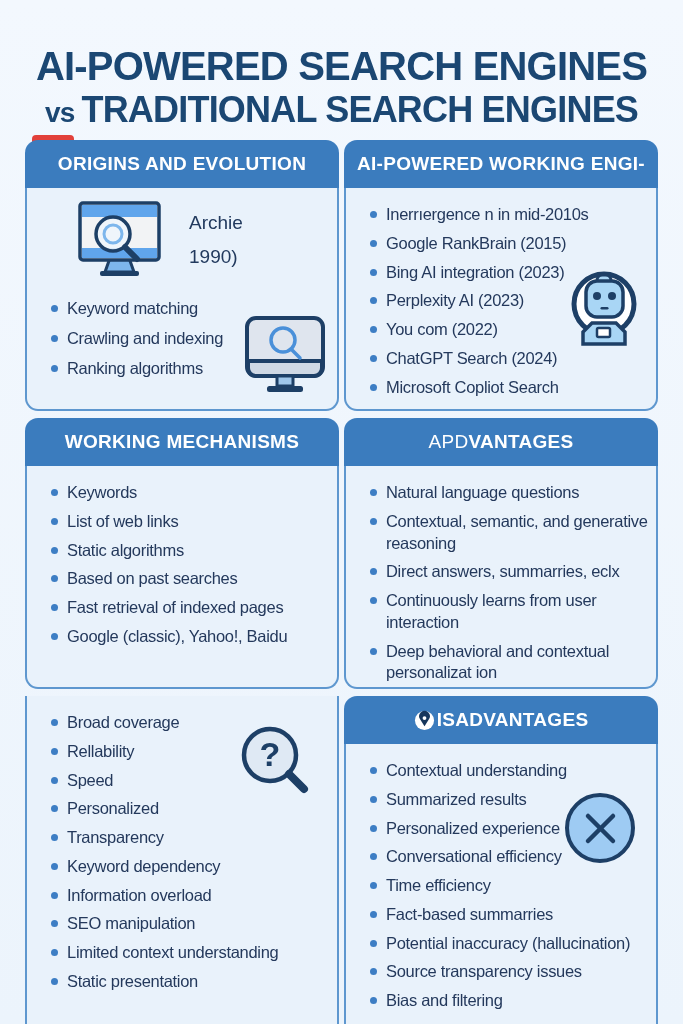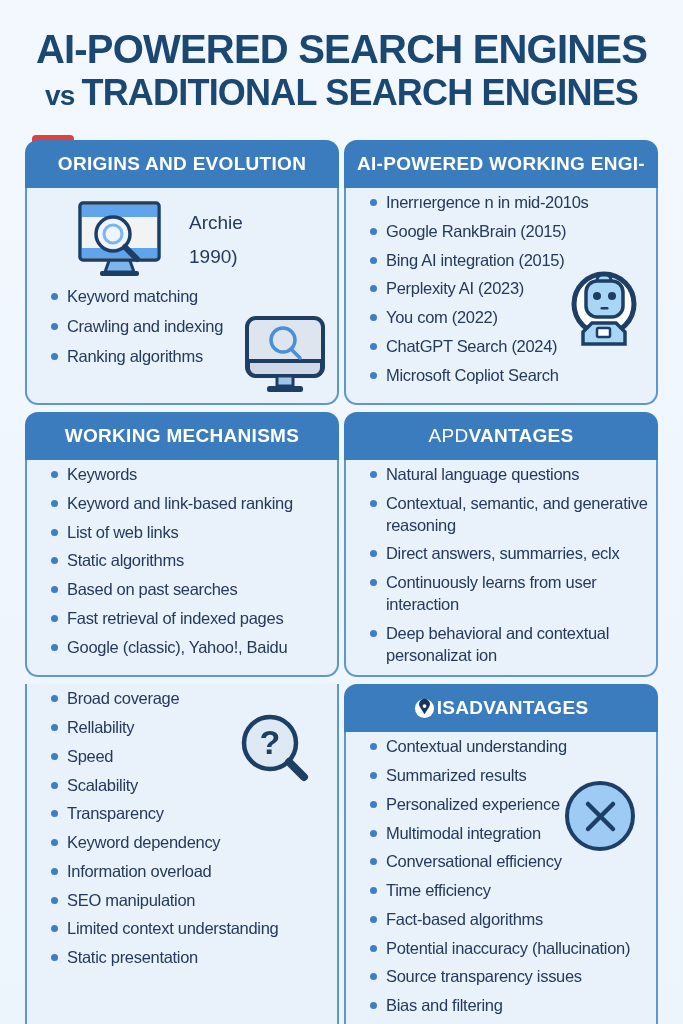--- a/index.html
+++ b/index.html
@@ -5,21 +5,21 @@
   html,body{margin:0;padding:0;}
   body{
     width:683px;height:1024px;overflow:hidden;
     background:#eff6fd;
     font-family:"Liberation Sans","DejaVu Sans",sans-serif;
     position:relative;
   }
   .page{position:absolute;inset:0;background:linear-gradient(180deg,#f3f8fe 0%,#ecf4fc 100%);}
 
   
-  .title-block{padding-top:27px;text-align:center;color:#1b4773;}
+  .title-block{padding-top:44px;text-align:center;color:#1b4773;}
   .t1{font-size:40px;font-weight:bold;letter-spacing:-0.8px;line-height:1.1;}
   .t2{font-size:36px;font-weight:bold;letter-spacing:-0.8px;line-height:1.2;}
   .t2 .vs{font-size:28px;font-weight:bold;margin-right:7px;}
 
   
   .grid{position:absolute;left:25px;right:25px;top:140px;bottom:0;
         display:flex;flex-direction:column;gap:7px;border-radius:13px;}
   .section{display:flex;gap:5px;}
   .sec-a,.sec-b{height:271px;}
   .sec-c{flex:1;}
@@ -35,21 +35,21 @@
     flex:1;background:#e9f2fb;
     border:2px solid #5e97cf;border-top:none;
     border-radius:0 0 13px 13px;
     position:relative;overflow:hidden;
   }
   .sec-c .cell-body{border-radius:0;border-bottom:none;}
   .red-sliver{position:absolute;left:7px;top:-5px;width:42px;height:22px;
               background:#e2403a;border-radius:4px;z-index:0;}
 
   
-  ul.bullets{list-style:none;margin:0;padding:4px 8px 0 23px;}
+  ul.bullets{list-style:none;margin:0;padding:16px 8px 0 23px;}
   ul.bullets li{
     position:relative;padding-left:17px;margin-bottom:8px;
     font-size:16.5px;letter-spacing:-0.3px;line-height:1.32;color:#24395c;
   }
   ul.bullets li::before{
     content:'';position:absolute;left:1px;top:7px;
     width:7px;height:7px;border-radius:50%;background:#3d7ec4;
   }
   ul.tight li{margin-bottom:7px;}
 
@@ -119,21 +119,21 @@
         </div>
       </div>
 
       <div class="cell">
         <div class="cell-head">AI-POWERED WORKING ENGI-</div>
         <div class="cell-body">
           <ul class="bullets tight">
 
           <li><span>Inerrıergence n in mid-2010s</span></li>
               <li><span>Google RankBrain (2015)</span></li>
-              <li><span>Bing AI integration (2015)</span></li>
+              <li><span>Bing AI integration (2023)</span></li>
               <li><span>Perplexity AI (2023)</span></li>
               <li><span>You com (2022)</span></li>
               <li><span>ChatGPT Search (2024)</span></li>
               <li><span>Microsoft Copliot Search</span></li>
             </ul>
           <span class="icon-abs icon-robot">
             <svg width="80" height="82" viewBox="0 0 80 82">
               <circle cx="40" cy="36" r="30" fill="#ffffff" stroke="#1d3f66" stroke-width="5"></circle>
               <rect x="33" y="7" width="14" height="11" rx="5.5" fill="#a9d6f5" stroke="#1d3f66" stroke-width="3"></rect>
               <rect x="22" y="13" width="37" height="36" rx="11" fill="#a9d6f5" stroke="#1d3f66" stroke-width="3.5"></rect>
@@ -149,21 +149,20 @@
     </div>
 
     <div class="section sec-b">
 
       <div class="cell">
         <div class="cell-head">WORKING MECHANISMS</div>
         <div class="cell-body">
           <ul class="bullets tight">
 
           <li><span>Keywords</span></li>
-              <li><span>Keyword and link-based ranking</span></li>
               <li><span>List of web links</span></li>
               <li><span>Static algorithms</span></li>
               <li><span>Based on past searches</span></li>
               <li><span>Fast retrieval of indexed pages</span></li>
               <li><span>Google (classic), Yahoo!, Baidu</span></li>
             </ul>
         </div>
       </div>
 
       <div class="cell">
@@ -186,21 +185,21 @@
 
     <div class="section sec-c">
 
       <div class="cell">
         <div class="cell-body">
           <ul class="bullets tight">
 
           <li><span>Broad coverage</span></li>
               <li><span>Rellability</span></li>
               <li><span>Speed</span></li>
-              <li><span>Scalability</span></li>
+              <li><span>Personalized</span></li>
               <li><span>Transparency</span></li>
               <li><span>Keyword dependency</span></li>
               <li><span>Information overload</span></li>
               <li><span>SEO manipulation</span></li>
               <li><span>Limited context understanding</span></li>
               <li><span>Static presentation</span></li>
             </ul>
           <span class="icon-abs icon-qmag">
             <svg width="88" height="88" viewBox="0 0 88 88">
               <circle cx="37" cy="35" r="26" fill="#dfe9f4" stroke="#1d3f66" stroke-width="4.5"></circle>
@@ -221,24 +220,23 @@
             </svg>
           </span>
           <span>ISADVANTAGES</span>
         </div>
         <div class="cell-body">
           <ul class="bullets tight">
 
           <li><span>Contextual understanding</span></li>
               <li><span>Summarized results</span></li>
               <li><span>Personalized experience</span></li>
-              <li><span>Multimodal integration</span></li>
               <li><span>Conversational efficiency</span></li>
               <li><span>Time efficiency</span></li>
-              <li><span>Fact-based algorithms</span></li>
+              <li><span>Fact-based summarries</span></li>
               <li><span>Potential inaccuracy (hallucination)</span></li>
               <li><span>Source transparency issues</span></li>
               <li><span>Bias and filtering</span></li>
             </ul>
           <span class="icon-abs icon-xcircle">
             <svg width="76" height="76" viewBox="0 0 76 76">
               <circle cx="38" cy="38" r="33" fill="#9ecbf3" stroke="#1d3f66" stroke-width="4"></circle>
               <line x1="26" y1="26" x2="51" y2="51" stroke="#1d3f66" stroke-width="4.5" stroke-linecap="round"></line>
               <line x1="51" y1="26" x2="26" y2="51" stroke="#1d3f66" stroke-width="4.5" stroke-linecap="round"></line>
             </svg>

